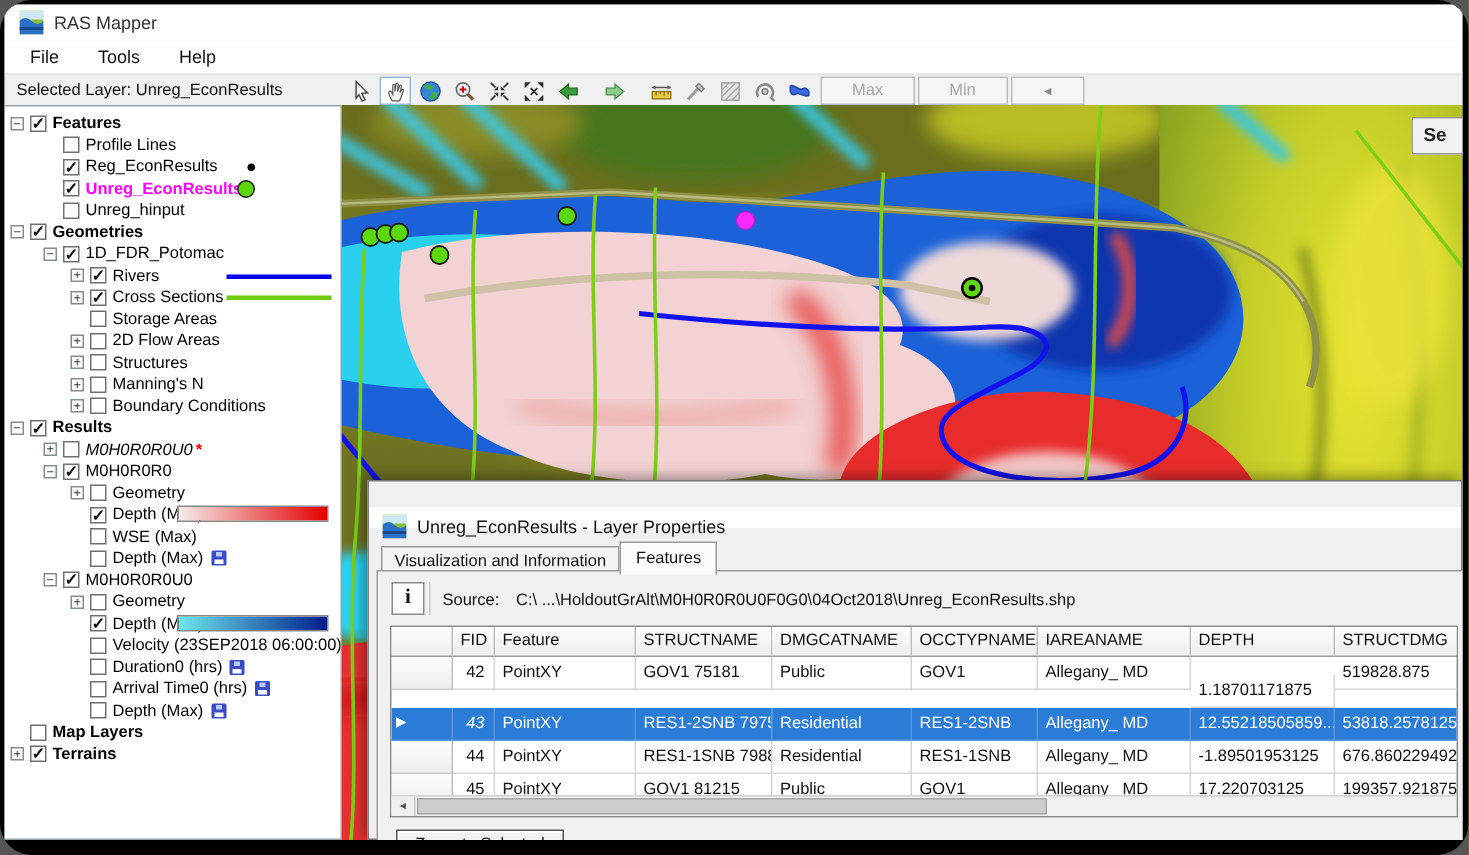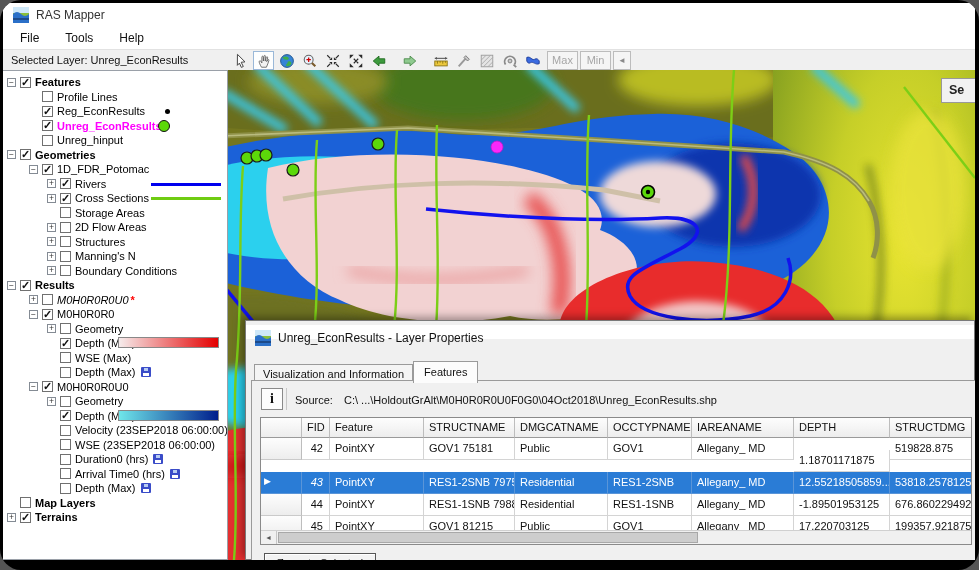--- a/index.html
+++ b/index.html
@@ -17,21 +17,21 @@
   .menu-item { font-size:12px; color:#111; padding:3px 13px; cursor:default; }
   .menu-item:first-child { margin-left:4px; }
 
   
   #toolrow { position:absolute; left:0; top:46px; width:100%; height:21px; background:#f0f0f0; border-top:1px solid #e2e2e2; }
   #sel-layer { position:absolute; left:8px; top:4px; font-size:11px; color:#111; }
   #tools { position:absolute; left:227px; top:0px; height:21px; display:flex; align-items:center; }
   .tool { width:21px; height:19px; margin-right:2px; display:flex; align-items:center; justify-content:center; border:1px solid transparent; }
   .tool svg { width:16px; height:16px; }
   .tool.active { background:#fdfefe; border:1px solid #9ab8d8; }
-  .tbtn { height:19px; min-width:31px; margin-left:2px; border:1px solid #bcbcbc; background:#f5f5f5; color:#a6a6a6; font-size:11px; text-align:center; line-height:17px; padding:0 4px; }
+  .tbtn { height:19px; min-width:31px; margin-left:2px; border:1px solid #bcbcbc; background:#f5f5f5; color:#a6a6a6; font-size:11px; text-align:center; line-height:17px; padding:0 20px; }
   .tbtn.sm { min-width:16px; font-size:8px; color:#8a8a8a; }
   .tgap { width:8px; }
 
   
   #sidebar { position:absolute; left:0; top:67px; width:225px; height:490px; background:#fff; border:1px solid #9aa0a8; border-left:none; overflow:hidden; }
   #tree { padding-top:4px; }
   .trow { position:relative; height:14.5px; display:flex; align-items:center; white-space:nowrap; }
   .spacer { flex:none; }
   .exp { flex:none; width:9px; height:9px; border:1px solid #848b94; background:#fff; font-size:8.5px; line-height:7px; text-align:center; color:#333; margin-right:4px; }
   .exp.none { border:none; background:transparent; }
@@ -52,21 +52,21 @@
   .disk { position:relative; display:inline-block; width:10px; height:10px; margin-left:5px; background:#3a4cc8; border-radius:1px; flex:none; }
   .disk::before { content:""; position:absolute; left:3px; top:1px; right:3px; height:3px; background:#b8ccf2; }
   .disk::after { content:""; position:absolute; left:2px; top:6px; right:2px; bottom:1px; background:#fff; }
 
   
   #map { position:absolute; left:225px; top:67px; width:747px; height:490px; overflow:hidden; background:#74761f; }
   #sebox { position:absolute; left:713px; top:8px; width:40px; height:25px; background:#f2f2f2; border:1px solid #999; font-size:12.5px; font-weight:bold; color:#222; padding:4px 0 0 7px; }
 
   
   #dialog { position:absolute; left:242px; top:317px; width:730px; height:240px; background:#f0f0f0; border:1px solid #7a7a7a; box-shadow:-3px -3px 8px rgba(0,0,0,.35); }
-  #dlg-title { position:absolute; left:0; top:4px; width:100%; height:14px; background:#fff; }
+  #dlg-title { position:absolute; left:0; top:17px; width:100%; height:14px; background:#fff; }
   #dlg-title .appicon { position:absolute; left:9px; top:5px; width:16px; height:16px; }
   #dlg-title .ttl { position:absolute; left:32px; top:6px; font-size:12px; color:#111; }
   #tabs { position:absolute; left:8px; top:40px; height:20px; }
   .tab { display:inline-block; font-size:11px; color:#111; padding:3px 8px 3px; border:1px solid #9a9a9a; border-bottom:none; background:#f4f4f4; position:relative; top:2px; }
   .tab.active { background:#fcfcfc; top:0px; padding:4px 10px 5px; z-index:3; }
   #tabpage { position:absolute; left:5px; top:59px; right:-2px; bottom:-2px; background:#f0f0f0; border:1px solid #9a9a9a; }
   #ibtn { position:absolute; left:9px; top:7px; width:22px; height:22px; background:#fdfdfd; border:1px solid #8a8a8a; font-family:"Liberation Serif", serif; font-weight:bold; font-size:14px; text-align:center; line-height:20px; color:#111; }
   #ibtn-sep { position:absolute; left:34px; top:7px; width:1px; height:22px; background:#c8c8c8; }
   #src-label { position:absolute; left:43px; top:13px; font-size:11px; color:#111; }
   #src-path { position:absolute; left:92px; top:13px; font-size:11px; color:#111; }
@@ -364,26 +364,20 @@
             <span class="exp none"></span>
             <span class="cb on"></span>
             <span class="tlabel">Depth (Max)</span>
             <span class="sym-ramp blue"></span>
           </div>
           <div class="trow">
             <span class="spacer" style="width: 44px;"></span>
             <span class="exp none"></span>
             <span class="cb"></span>
             <span class="tlabel">Velocity (23SEP2018 06:00:00)</span>
-          </div>
-          <div class="trow">
-            <span class="spacer" style="width: 44px;"></span>
-            <span class="exp none"></span>
-            <span class="cb"></span>
-            <span class="tlabel">WSE (23SEP2018 06:00:00)</span>
           </div>
           <div class="trow">
             <span class="spacer" style="width: 44px;"></span>
             <span class="exp none"></span>
             <span class="cb"></span>
             <span class="tlabel">Duration0 (hrs)</span>
             <span class="disk"></span>
           </div>
           <div class="trow">
             <span class="spacer" style="width: 44px;"></span>

